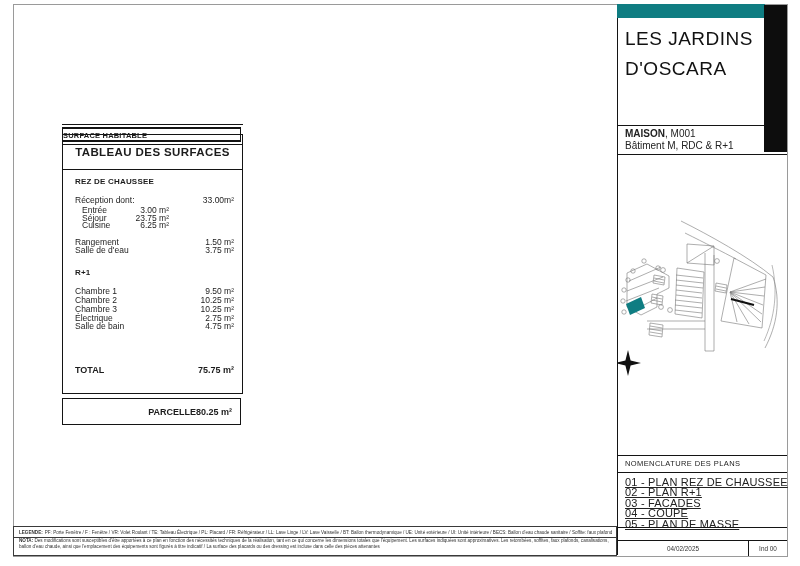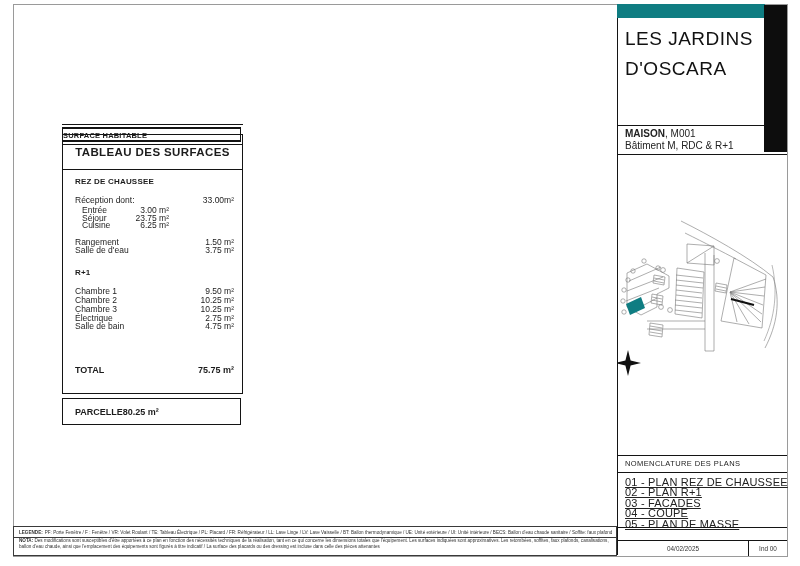--- a/index.html
+++ b/index.html
@@ -19,21 +19,21 @@
               font-weight:bold;font-size:7.5px;line-height:14px;box-sizing:border-box;letter-spacing:.2px;}
   .st-body{left:0;top:58px;width:179px;height:248px;border:1px solid #141414;}
   .st-h{position:absolute;left:12px;font-weight:bold;font-size:8px;letter-spacing:.2px;}
   .st-row{position:absolute;left:0;width:100%;height:9px;}
   .st-row .lbl{position:absolute;left:12px;white-space:nowrap;}
   .st-row.ind .lbl{left:19px;}
   .st-row .mid{position:absolute;right:73px;white-space:nowrap;}
   .st-row .val{position:absolute;right:8px;white-space:nowrap;}
   .st-row.bold{font-weight:bold;font-size:9px;}
   .st-parcelle{left:0;top:312px;width:179px;height:27px;border:1px solid #141414;display:flex;
-               align-items:center;justify-content:flex-start;box-sizing:border-box;
+               align-items:center;justify-content:flex-end;box-sizing:border-box;
                padding:0 8px 0 12px;font-weight:bold;font-size:9px;}
 
   
   .tb-vline{left:617px;top:4px;width:1px;height:551px;background:#141414;}
   .tealbar{left:617px;top:4px;width:148px;height:14px;}
   .blackbar{left:764px;top:5px;width:23px;height:147px;}
   .project{left:625px;top:24px;width:140px;font-size:19px;line-height:30px;letter-spacing:.5px;color:#111;}
   .tb-line{left:617px;width:170px;height:1px;background:#141414;}
   .unit{left:625px;top:128px;font-size:10px;line-height:12px;color:#222;}
   .nomtitle{left:625px;top:459px;font-size:7.5px;letter-spacing:.4px;color:#222;}

